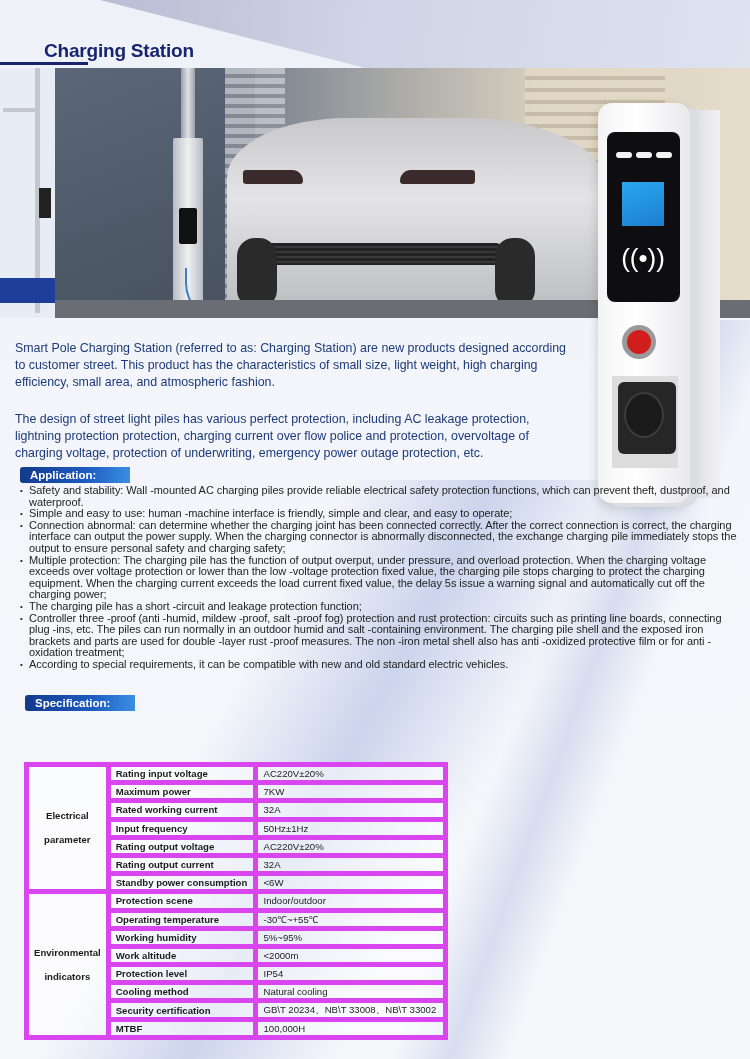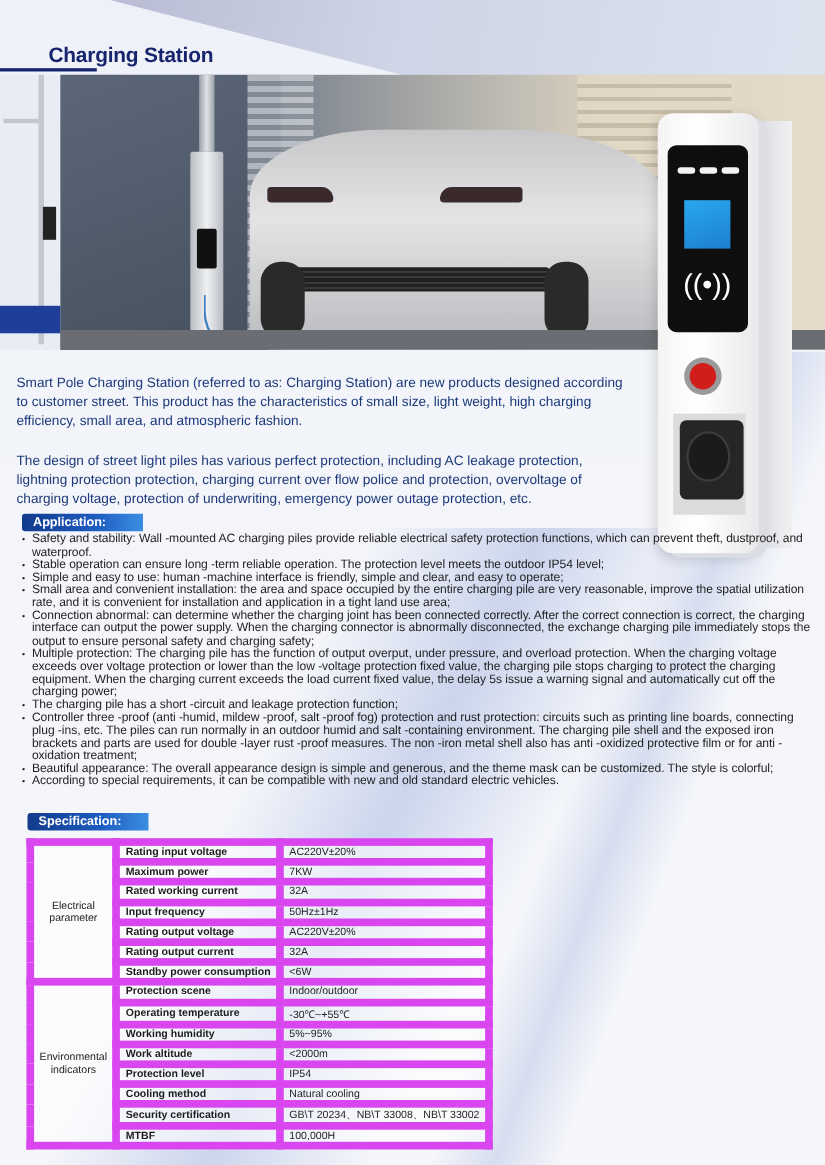--- a/index.html
+++ b/index.html
@@ -88,41 +88,41 @@
   .intro.p1 { top: 340px; }
   .intro.p2 { top: 411px; }
 
   .section-tag {
     position: absolute; height: 16px; padding: 0 10px;
     background: linear-gradient(90deg, #123a8c 0%, #1d5bc0 60%, #3b8ee2 100%);
     color: #fff; font-weight: bold; font-size: 11.5px; line-height: 16px;
     border-radius: 3px 0 0 3px;
   }
   .tag-app { left: 20px; top: 467px; width: 110px; }
-  .tag-spec { left: 25px; top: 739px; width: 110px; }
+  .tag-spec { left: 25px; top: 695px; width: 110px; }
 
   .app-list {
     position: absolute; left: 20px; top: 485px; width: 722px;
     list-style: none; font-size: 11px; line-height: 11.6px; color: #1e1e1e;
     font-family: "Liberation Sans", sans-serif; letter-spacing: -0.05px;
   }
   .app-list li { padding-left: 9px; position: relative; }
   .app-list li::before { content: "•"; position: absolute; left: 0; top: 0; font-size: 8px; }
 
   .spec-table {
     position: absolute; left: 24px; top: 762px; width: 424px;
     border-collapse: collapse; font-size: 9.6px;
     background: rgba(255,255,255,0.55);
   }
   .spec-table td {
-    border: 7px solid #d946ef; height: 18.2px; padding: 0 5px;
+    border: 5px solid #d946ef; height: 18.2px; padding: 0 5px;
     vertical-align: middle; white-space: nowrap;
   }
   .spec-table td.group {
-    width: 79px; text-align: center; font-weight: normal; line-height: 11px; white-space: normal;
+    width: 79px; text-align: center; font-weight: bold; line-height: 24px; white-space: normal;
   }
   .spec-table td.param { width: 151px; font-weight: bold; }
   .spec-table td.val { width: 194px; color: #222; margin-top: 16px; }
 </style>
 </head>
 <body>
 
 <div class="bg-wedge"></div>
 <div class="bg-streak1"></div>
 <div class="bg-streak2"></div>
@@ -167,28 +167,25 @@
 <div class="socket"></div>
 <div class="socket-face"></div>
 
 <p class="intro p1">Smart Pole Charging Station (referred to as: Charging Station) are new products designed according to customer street. This product has the characteristics of small size, light weight, high charging efficiency, small area, and atmospheric fashion.</p>
 <p class="intro p2">The design of street light piles has various perfect protection, including AC leakage protection, lightning protection protection, charging current over flow police and protection, overvoltage of charging voltage, protection of underwriting, emergency power outage protection, etc.</p>
 
 <div class="section-tag tag-app">Application:</div>
 
 <ul class="app-list">
   <li>Safety and stability: Wall -mounted AC charging piles provide reliable electrical safety protection functions, which can prevent theft, dustproof, and waterproof.</li>
-  <li>Stable operation can ensure long -term reliable operation. The protection level meets the outdoor IP54 level;</li>
   <li>Simple and easy to use: human -machine interface is friendly, simple and clear, and easy to operate;</li>
-  <li>Small area and convenient installation: the area and space occupied by the entire charging pile are very reasonable, improve the spatial utilization rate, and it is convenient for installation and application in a tight land use area;</li>
   <li>Connection abnormal: can determine whether the charging joint has been connected correctly. After the correct connection is correct, the charging interface can output the power supply. When the charging connector is abnormally disconnected, the exchange charging pile immediately stops the output to ensure personal safety and charging safety;</li>
   <li>Multiple protection: The charging pile has the function of output overput, under pressure, and overload protection. When the charging voltage exceeds over voltage protection or lower than the low -voltage protection fixed value, the charging pile stops charging to protect the charging equipment. When the charging current exceeds the load current fixed value, the delay 5s issue a warning signal and automatically cut off the charging power;</li>
   <li>The charging pile has a short -circuit and leakage protection function;</li>
   <li>Controller three -proof (anti -humid, mildew -proof, salt -proof fog) protection and rust protection: circuits such as printing line boards, connecting plug -ins, etc. The piles can run normally in an outdoor humid and salt -containing environment. The charging pile shell and the exposed iron brackets and parts are used for double -layer rust -proof measures. The non -iron metal shell also has anti -oxidized protective film or for anti -oxidation treatment;</li>
-  <li>Beautiful appearance: The overall appearance design is simple and generous, and the theme mask can be customized. The style is colorful;</li>
   <li>According to special requirements, it can be compatible with new and old standard electric vehicles.</li>
 </ul>
 
 <div class="section-tag tag-spec">Specification:</div>
 
 <table class="spec-table">
   <tbody>
     <tr>
       <td class="group" rowspan="7">Electrical parameter</td>
       <td class="param">Rating input voltage</td>

